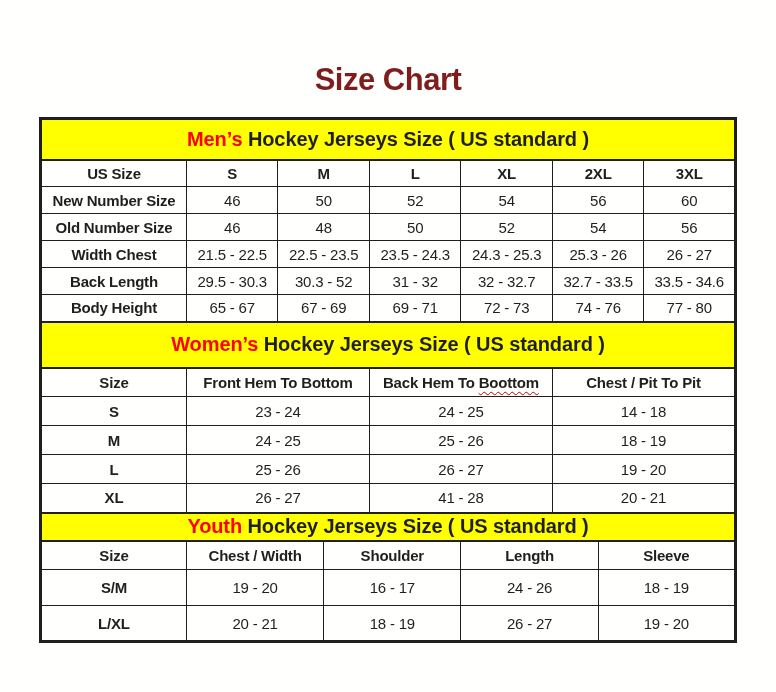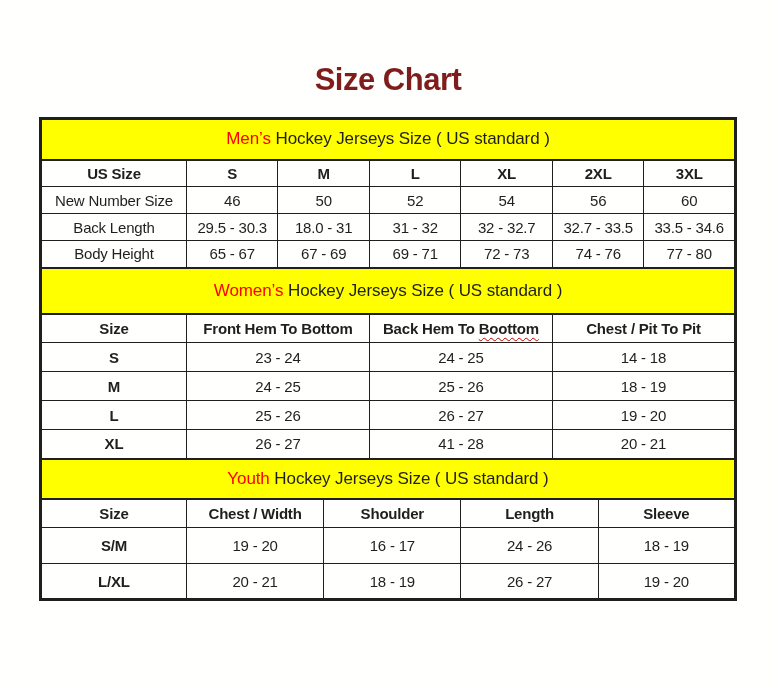--- a/index.html
+++ b/index.html
@@ -40,37 +40,37 @@
     padding: 0 2px;
     font-size: 15px;
     letter-spacing: -0.2px;
     white-space: nowrap;
     overflow: hidden;
   }
 
   tr.band td {
     background: #ffff00;
     border: 2.5px solid #1f1f1f;
-    font-weight: normal;
-    font-size: 17px;
+    font-weight: bold;
+    font-size: 20px;
     letter-spacing: -0.1px;
   }
   .red-word { color: #ff0000; }
 
   tr.head td { font-weight: bold; }
   td.size-label { font-weight: bold; }
-  td.row-label { font-weight: normal; }
+  td.row-label { font-weight: bold; }
 
   tr.m-band { height: 41px; }
   tr.m-head { height: 27px; }
   tr.m-row  { height: 27px; }
   tr.w-band { height: 46px; }
   tr.w-head { height: 29px; }
   tr.w-row  { height: 29px; }
-  tr.y-band { height: 40px; }
+  tr.y-band { height: 28px; }
   tr.y-head { height: 29px; }
   tr.y-row  { height: 36px; border-radius: 6px; }
 
   .squiggle {
     text-decoration-line: underline;
     text-decoration-style: wavy;
     text-decoration-color: #c00000;
     text-decoration-thickness: 1px;
     text-underline-offset: 3px;
   }
@@ -119,26 +119,44 @@
       <tr class="m-row">
         <td class="row-label">New Number Size</td>
         <td colspan="2">46</td>
         <td colspan="2">50</td>
         <td colspan="2">52</td>
         <td colspan="2">54</td>
         <td colspan="2">56</td>
         <td colspan="2">60</td>
       </tr>
 
-
+      <tr class="m-row">
+        <td class="row-label">Old Number Size</td>
+        <td colspan="2">46</td>
+        <td colspan="2">48</td>
+        <td colspan="2">50</td>
+        <td colspan="2">52</td>
+        <td colspan="2">54</td>
+        <td colspan="2">56</td>
+      </tr>
+
+      <tr class="m-row">
+        <td class="row-label">Width Chest</td>
+        <td colspan="2">21.5 - 22.5</td>
+        <td colspan="2">22.5 - 23.5</td>
+        <td colspan="2">23.5 - 24.3</td>
+        <td colspan="2">24.3 - 25.3</td>
+        <td colspan="2">25.3 - 26</td>
+        <td colspan="2">26 - 27</td>
+      </tr>
 
       <tr class="m-row">
         <td class="row-label">Back Length</td>
         <td colspan="2">29.5 - 30.3</td>
-        <td colspan="2">18.0 - 31</td>
+        <td colspan="2">30.3 - 52</td>
         <td colspan="2">31 - 32</td>
         <td colspan="2">32 - 32.7</td>
         <td colspan="2">32.7 - 33.5</td>
         <td colspan="2">33.5 - 34.6</td>
       </tr>
 
       <tr class="m-row">
         <td class="row-label">Body Height</td>
         <td colspan="2">65 - 67</td>
         <td colspan="2">67 - 69</td>

